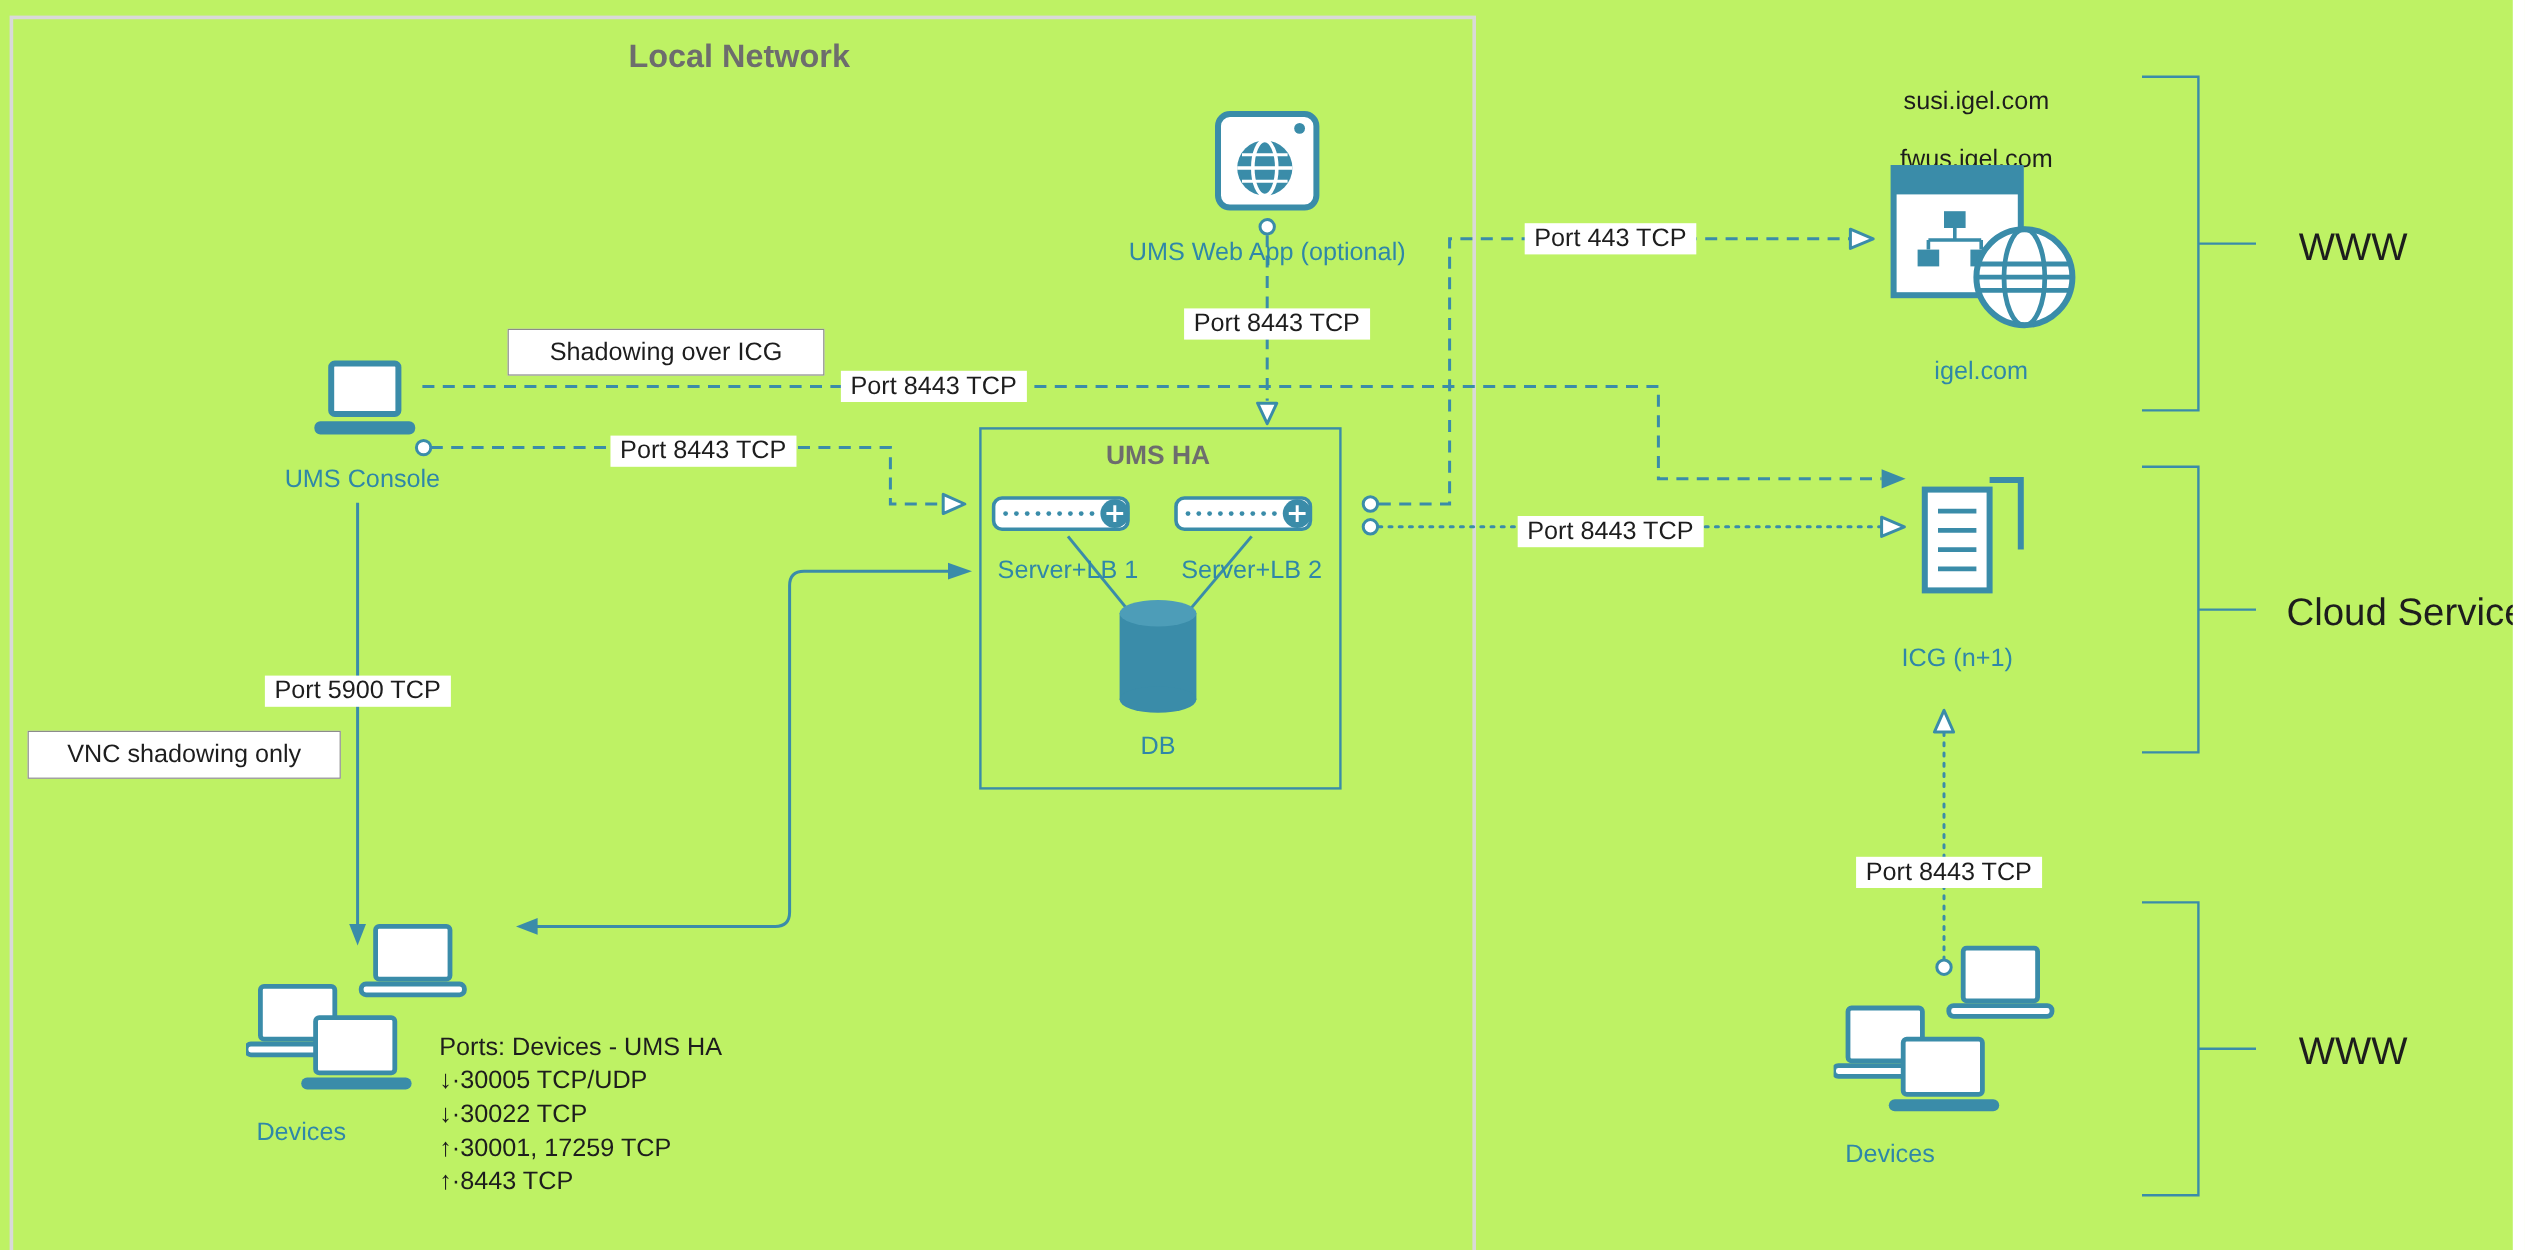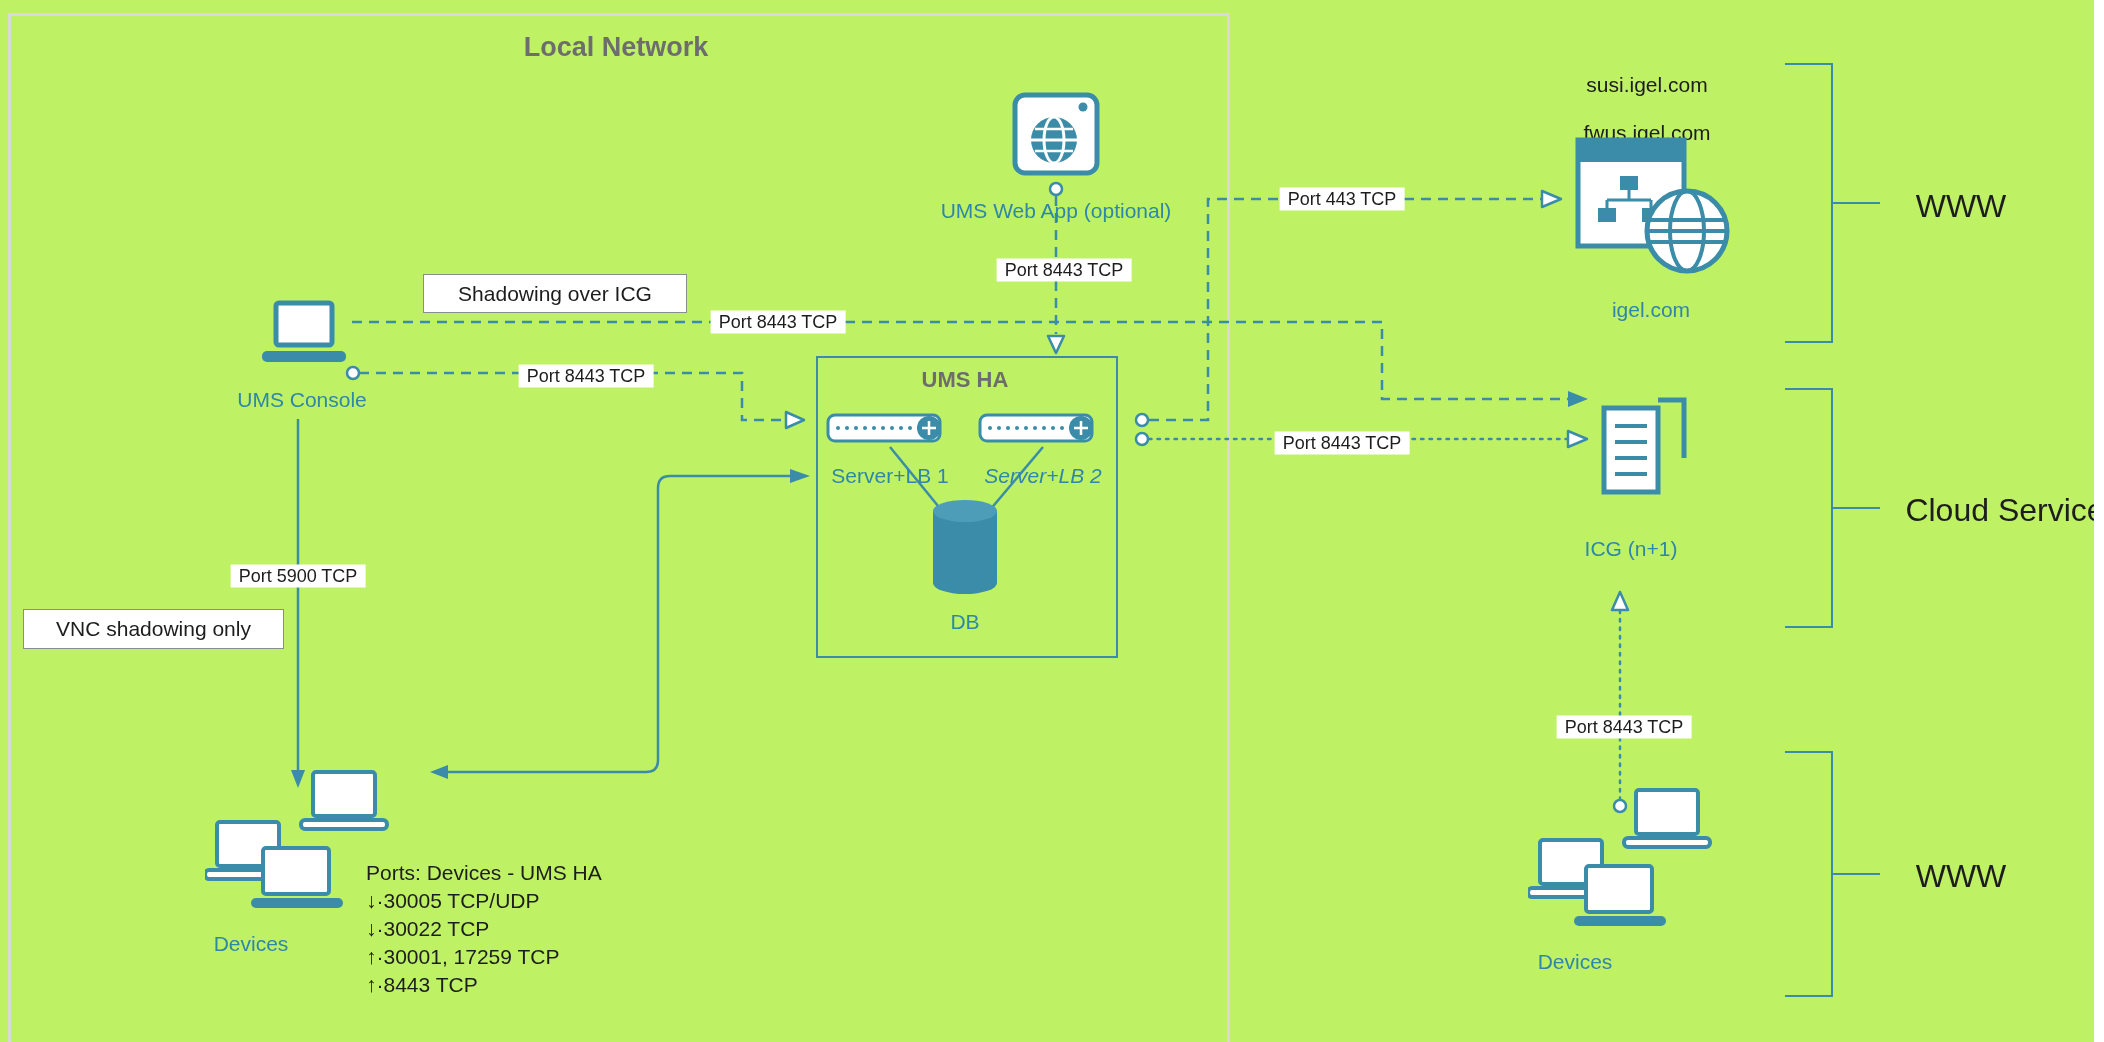--- a/index.html
+++ b/index.html
@@ -17,21 +17,21 @@
   .icon { position:absolute; z-index:4; }
   .lbl {
     position:absolute; transform:translate(-50%,-50%); white-space:nowrap;
     font-size:21px; z-index:3;
   }
   .teal { color:#2f87a8; }
   .dark { color:#1d1d1d; }
   .gray-head { color:#6d6d6d; font-weight:bold; }
   .port-lbl {
     position:absolute; transform:translate(-50%,-50%); white-space:nowrap;
-    font-size:18px; color:#1d1d1d; background:#ffffff; padding:1px 8px; z-index:5;text-align:center;
+    font-size:21px; color:#1d1d1d; background:#ffffff; padding:1px 8px; z-index:5;text-align:center;
   }
   .note-box {
     position:absolute; border:1.5px solid #8c8c8c; background:#ffffff;
     display:flex; align-items:center; justify-content:center;
     font-size:21px; color:#1d1d1d; z-index:5;
   }
   .net-title {
     position:absolute; text-align:center; font-size:27px; z-index:3;
   }
   .ports-block {
@@ -227,21 +227,21 @@
   <div class="port-lbl" style="left:1064px; top:270px;">Port 8443 TCP</div>
 
   <div class="port-lbl" style="left:778px; top:322px;">Port 8443 TCP</div>
 
   <div class="port-lbl" style="left:586px; top:376px;">Port 8443 TCP</div>
 
   <div class="port-lbl" style="left:298px; top:576px;">Port 5900 TCP</div>
 
   <div class="lbl teal" style="left:890px; top:476px;">Server+LB 1</div>
 
-  <div class="lbl teal" style="left:1043px; top:476px;font-style:italic;">Server+LB 2</div>
+  <div class="lbl teal" style="left:1043px; top:476px;">Server+LB 2</div>
 
   <div class="lbl teal" style="left:965px; top:622px;">DB</div>
 
   <div class="lbl teal" style="left:251px; top:944px;">Devices</div>
 
   <div class="ports-block" style="left:366px; top:859px;">
     <div>Ports: Devices - UMS HA</div>
     <div>↓·30005 TCP/UDP</div>
     <div>↓·30022 TCP</div>
     <div>↑·30001, 17259 TCP</div>

